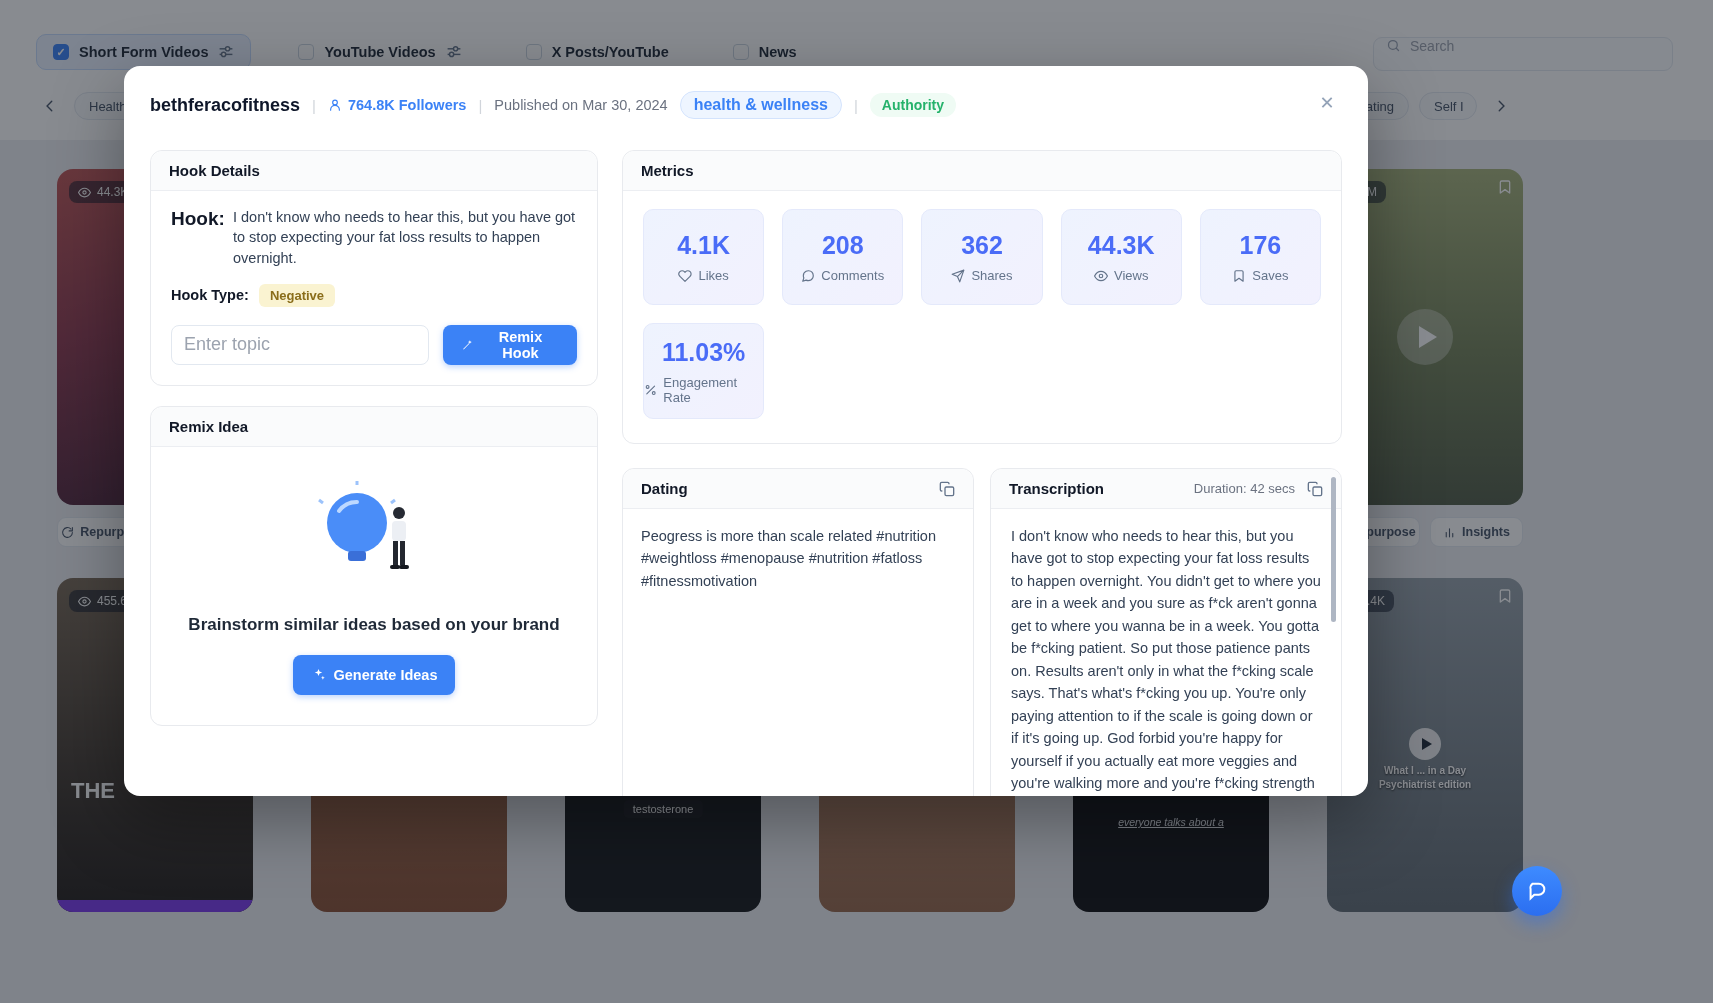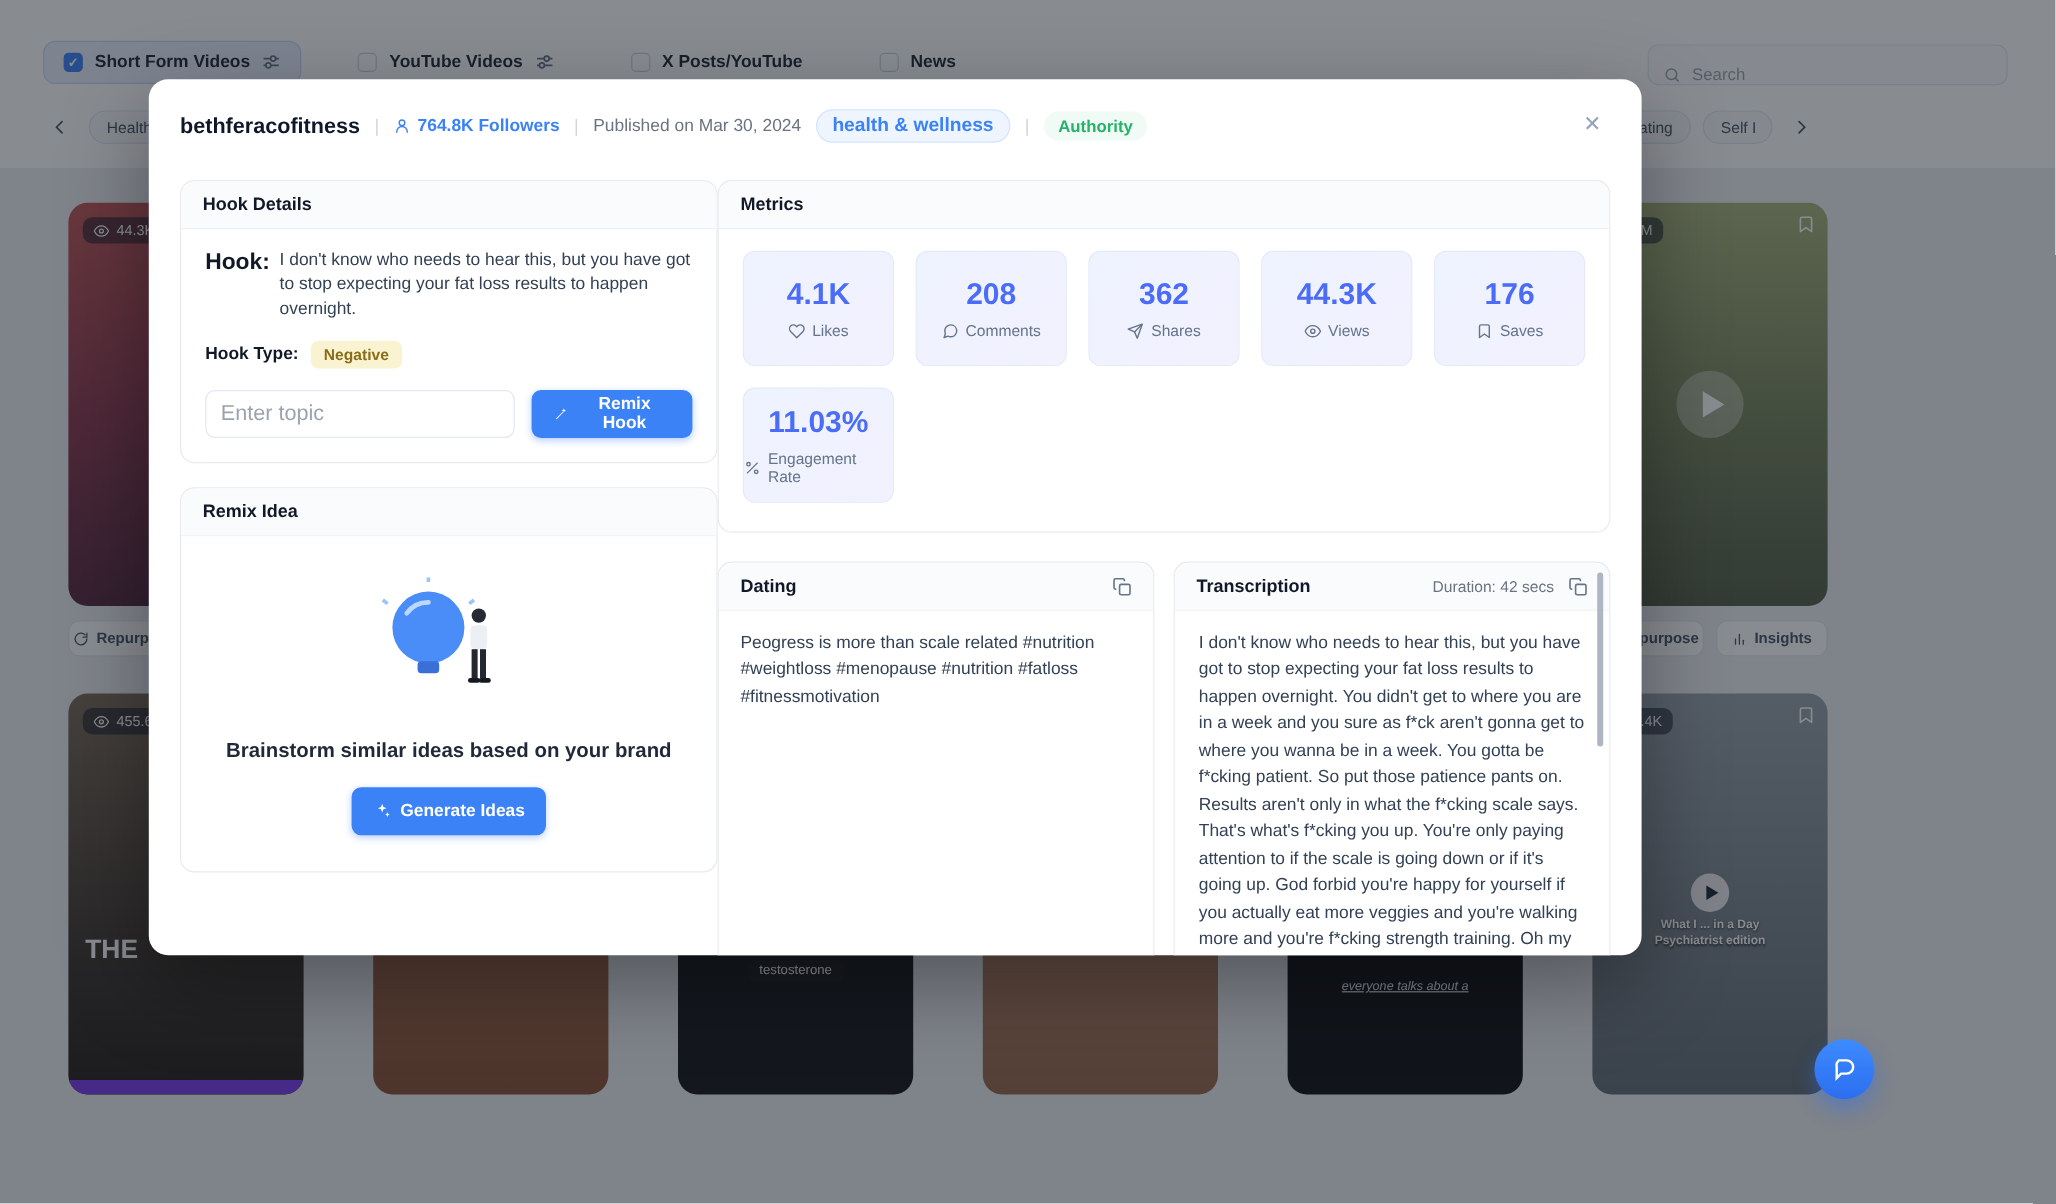--- a/index.html
+++ b/index.html
@@ -12,21 +12,21 @@
   .topbar { position:absolute; top:0; left:0; right:0; height:140px; background:#ffffff; }
   .tabs { position:absolute; top:34px; left:36px; display:flex; gap:30px; align-items:center; }
   .tab { display:flex; align-items:center; gap:10px; padding:9px 16px; border-radius:10px;
          font-size:14.5px; font-weight:700; color:#1f2937; background:transparent; border:1px solid transparent; cursor:pointer; }
   .tab.selected { background:#e9f1fe; border-color:#c4dafc; }
   .cb { width:16px; height:16px; border:1.6px solid #cbd5e1; border-radius:4px; background:#fff; flex:0 0 auto; }
   .cb.checked { background:#3b82f6; border-color:#3b82f6; display:flex; align-items:center; justify-content:center; }
   .cb.checked::after { content:"✓"; color:#fff; font-size:11px; font-weight:700; }
   .sliders { color:#64748b; }
   .search { position:absolute; top:37px; right:40px; width:300px; height:34px; border:1px solid #e2e8f0;
-            border-radius:9px; background:#fbfcfe; display:flex; align-items:flex-end; gap:9px; padding:0 12px; color:#98a2b3; }
+            border-radius:9px; background:#fbfcfe; display:flex; align-items:flex-start; gap:9px; padding:0 12px; color:#98a2b3; }
   .search input { border:none; outline:none; background:transparent; font-size:14px; color:#334155; width:100%;
                   font-family:"Liberation Sans", sans-serif; }
   .search input::placeholder { color:#9ca3af; }
   .chips-row { position:absolute; top:92px; left:36px; right:0; height:32px; }
   .chev { width:28px; height:28px; border-radius:50%; border:none; background:transparent; color:#475569;
           display:flex; align-items:center; justify-content:center; cursor:pointer; }
   .chip { height:28px; padding:0 14px; border-radius:999px; border:1px solid #e2e8f0; background:#f8fafc;
           color:#475569; font-size:13px; display:inline-flex; align-items:center; white-space:nowrap; cursor:pointer; }
   .chip.small { max-width:58px; overflow:hidden; }
   .chips-left { position:absolute; left:0; top:0; display:flex; gap:10px; align-items:center; }
@@ -83,21 +83,21 @@
   .m-user { font-size:18px; font-weight:700; color:#0f172a; }
   .m-sep { color:#d1d5db; font-size:15px; }
   .m-followers { display:flex; align-items:center; gap:6px; color:#3b82f6; font-size:14.5px; font-weight:600; cursor:pointer; }
   .m-pub { color:#6b7280; font-size:14.5px; }
   .badge-cat { font-size:16px; color:#3b82f6; background:#eef5ff; border:1px solid #d3e3fd; border-radius:999px;
                padding:4px 13px; font-weight:600; }
   .badge-auth { font-size:14px; color:#25b26b; background:#effbf4; border-radius:999px; padding:4px 12px; font-weight:700; }
   .m-close { position:absolute; top:22px; right:26px; width:30px; height:30px; border:none; background:transparent;
              color:#94a3b8; font-size:18px; cursor:pointer; line-height:1; }
 
-  .m-cols { display:flex; gap:0; margin-top:26px;justify-content:center; }
+  .m-cols { display:flex; gap:24px; margin-top:26px;justify-content:center; }
   .col-left { width:448px; flex:0 0 auto; }
   .col-right { flex:1; min-width:0; }
   .card { border:1px solid #e8eaee; border-radius:12px; background:#fff; }
   .card-hd { display:flex; align-items:center; padding:11px 18px; background:#fafbfc; border-bottom:1px solid #eceef2;
              border-radius:12px 12px 0 0; }
   .card-title { font-size:15px; font-weight:700; color:#111827; }
   .card-hd .spacer { flex:1; }
   .copy-btn { border:none; background:transparent; color:#64748b; cursor:pointer; }
   .duration { font-size:13px; color:#6b7280; margin-right:12px; }
 

